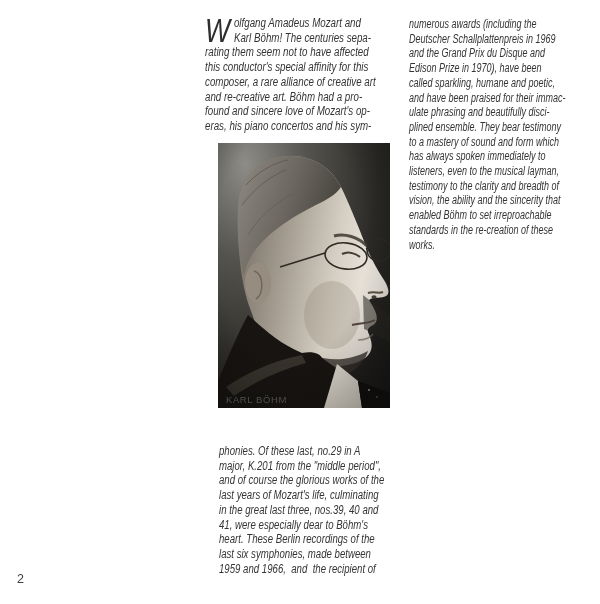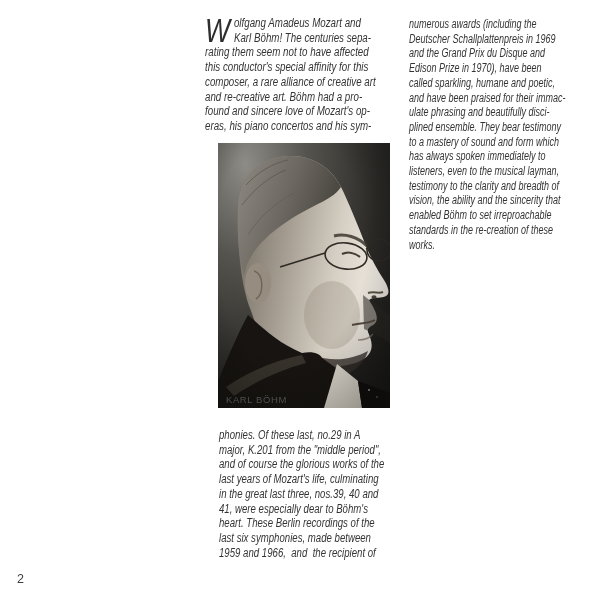--- a/index.html
+++ b/index.html
@@ -14,21 +14,21 @@
     font-style:italic;
     font-size:12.5px;
     line-height:14.7px;
     white-space:pre;
     width:320px;
   }
   .col-left  { left:205px; top:16px; }
   .col-left  .scale { transform:scaleX(0.78); }
   .col-right { left:409px; top:17px; }
   .col-right .scale { transform:scaleX(0.72); }
-  .col-bottom{ left:219px; top:428px; }
+  .col-bottom{ left:219px; top:444px; }
   .col-bottom .scale { transform:scaleX(0.77); }
   .dropcap {
     float:left;
     font-style:italic;
     font-size:34px;
     line-height:27px;
     height:27px;
     padding:1px 5px 0 0;
     color:#2e2e2e;
   }

